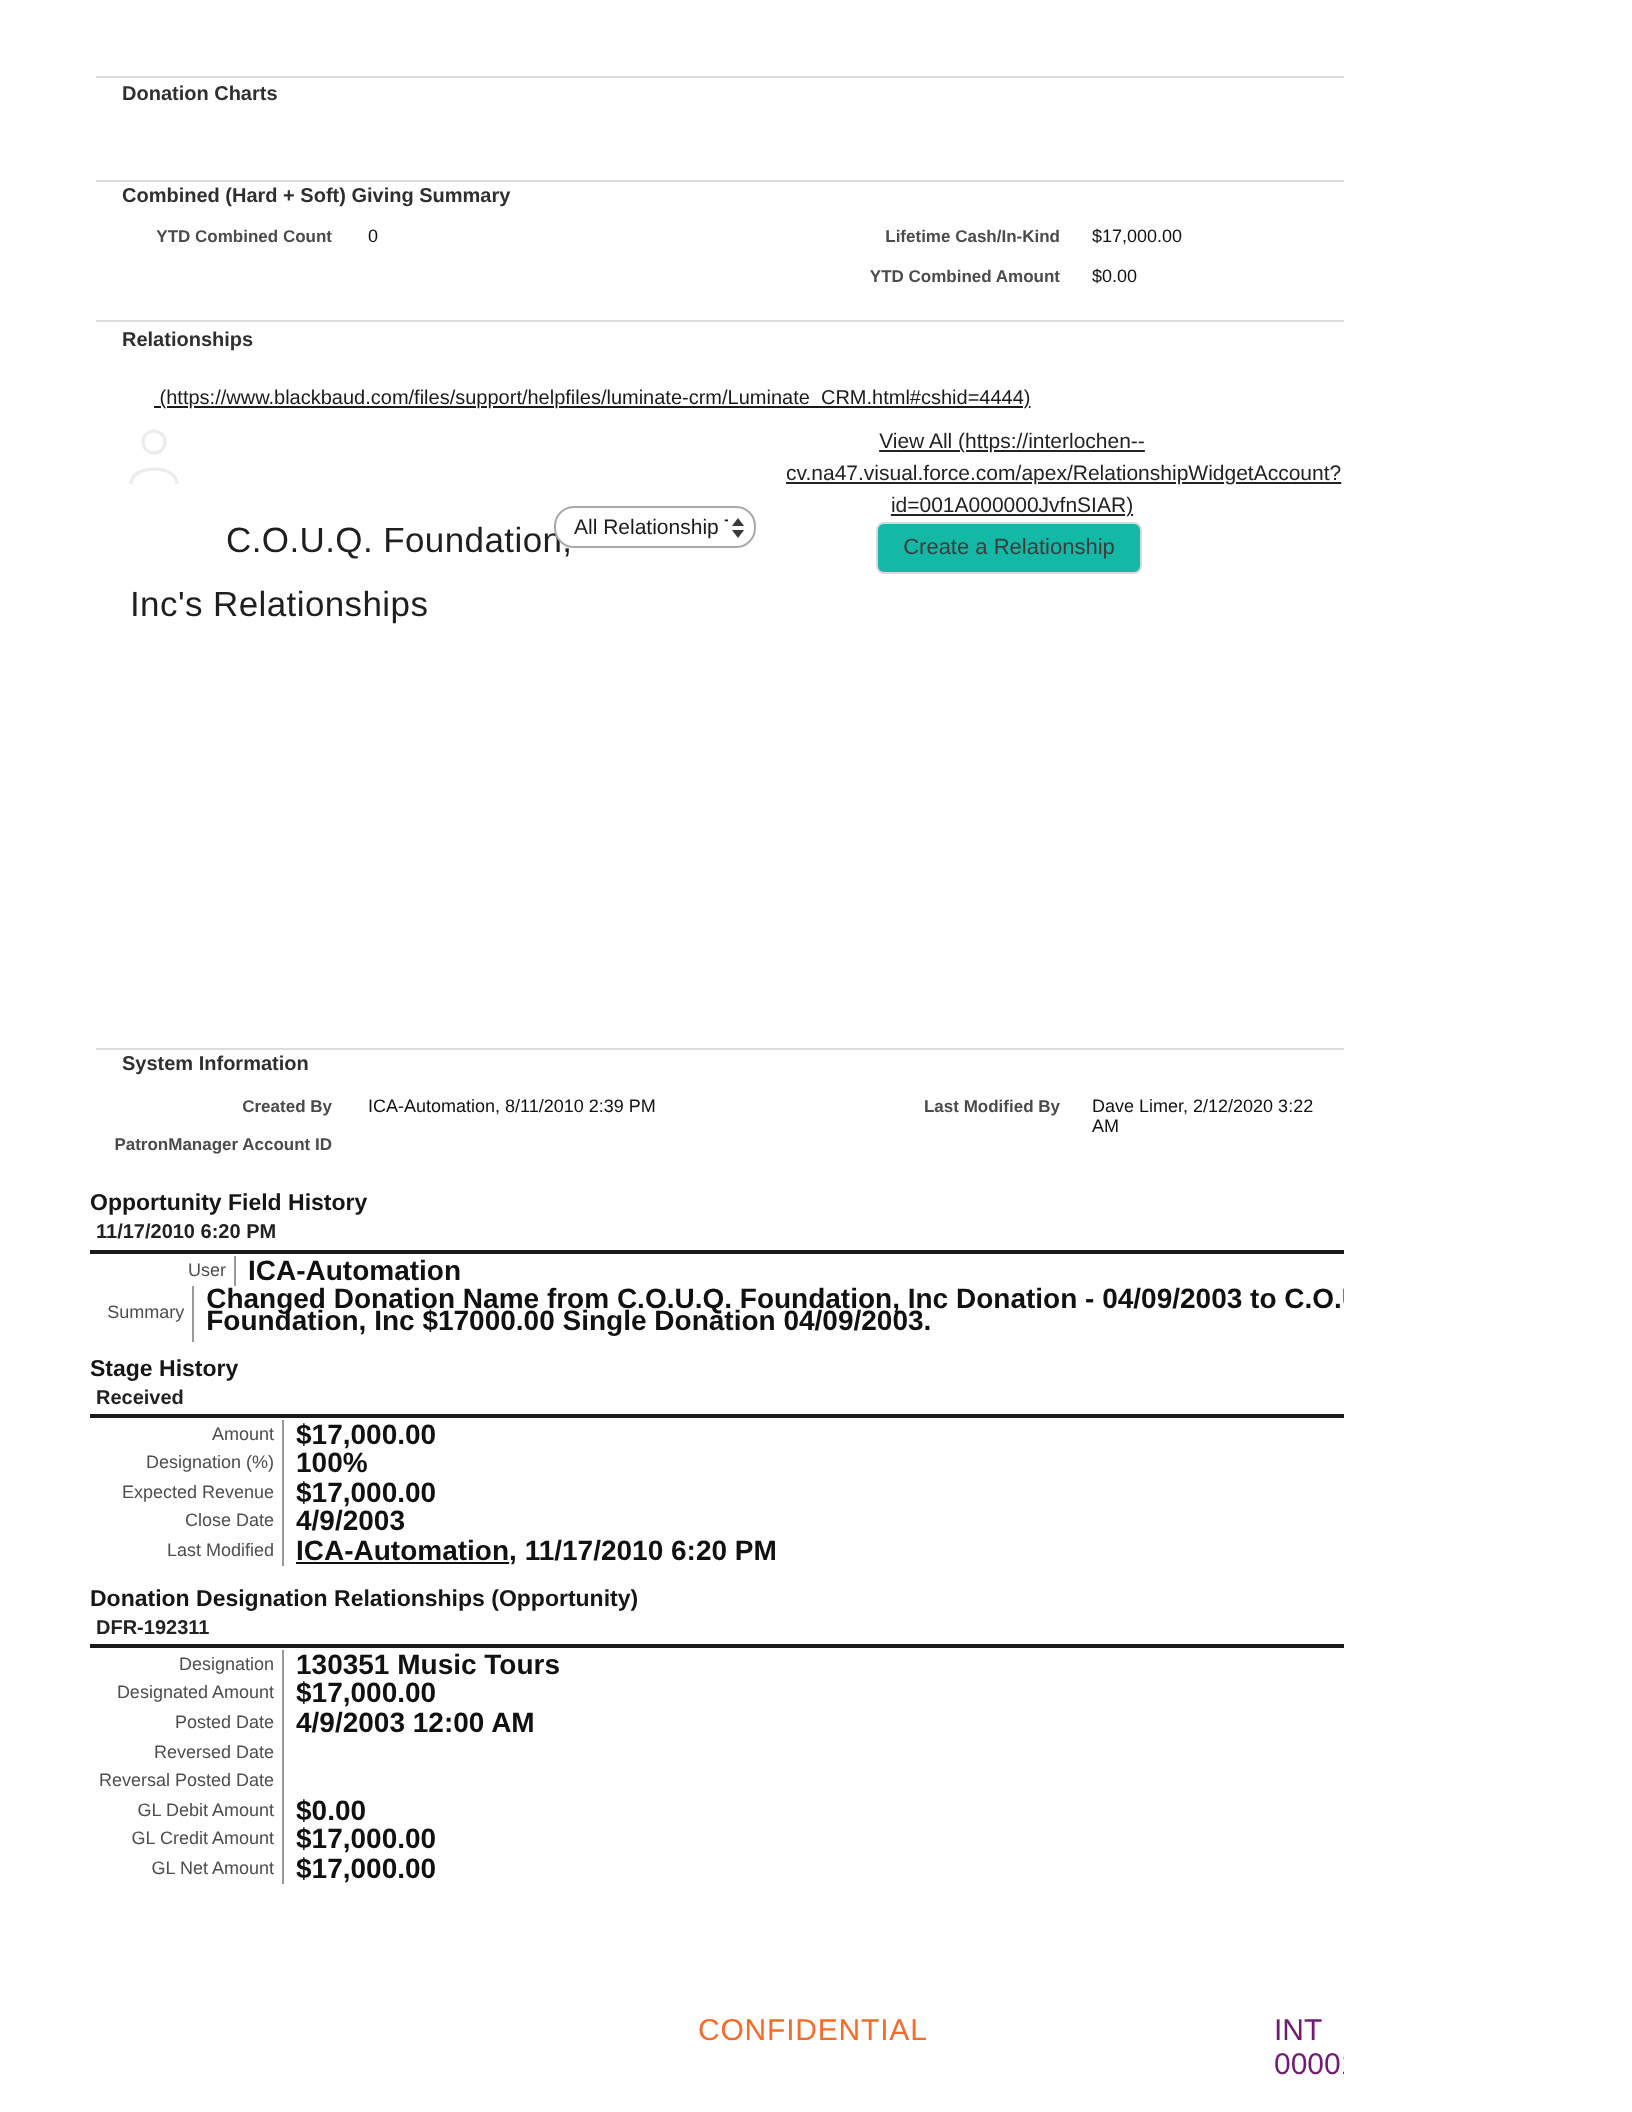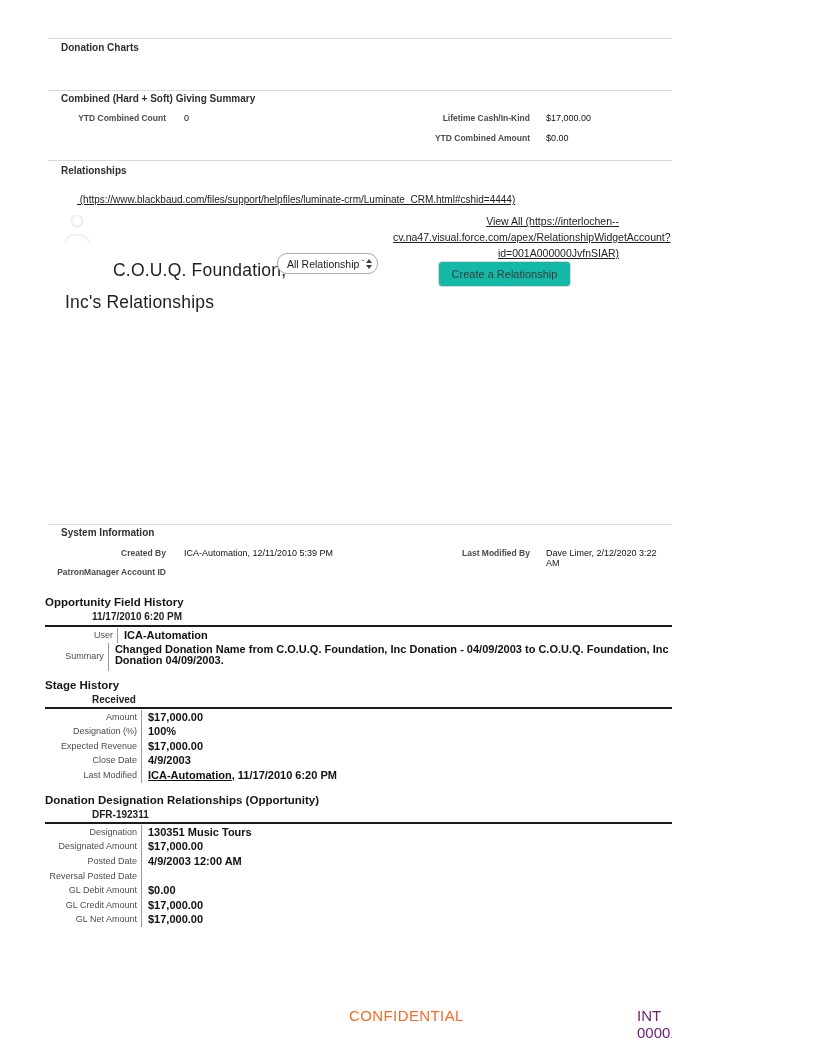--- a/index.html
+++ b/index.html
@@ -7,46 +7,46 @@
     position:relative;width:672px;height:1056px;background:#ffffff;overflow:hidden;
     font-family:"Liberation Sans","DejaVu Sans",sans-serif;color:#111;
   }
   .abs{position:absolute;}
   .hr{position:absolute;left:48px;width:720px;height:0;border-top:1px solid #dcdcdc;}
   .sec-h{font-size:10px;font-weight:bold;color:#2f2f2f;}
   .lbl{font-size:8.5px;font-weight:bold;color:#4b4b4b;text-align:right;line-height:10px;}
   .val{font-size:9px;color:#111;line-height:10px;}
   .doc-link{font-size:10px;color:#1a1a1a;text-decoration:underline;cursor:pointer;}
   .widget-title{font-size:17.5px;color:#1f1f1f;letter-spacing:0.2px;margin-top:40px;}
-  .viewall{width:226px;text-align:right;font-size:10.5px;line-height:16px;color:#222;}
+  .viewall{width:226px;text-align:center;font-size:10.5px;line-height:16px;color:#222;}
   .viewall span{text-decoration:underline;cursor:pointer;}
   .btn{
     box-sizing:border-box;width:133px;height:26px;border:1px solid #d9d9d9;border-radius:4px;
     background:#14b8a6;font-size:11px;color:#3c3c3c;display:flex;align-items:center;justify-content:center;cursor:pointer;
   }
   .select{
     box-sizing:border-box;width:101px;height:21px;border:1px solid #a9a9a9;border-radius:10px;
     background:#fff;display:flex;align-items:center;padding:0 5px 0 9px;cursor:pointer;
   }
   .select .sel-txt{font-size:10.5px;color:#1a1a1a;white-space:nowrap;overflow:hidden;flex:1;}
   .spinner{display:flex;flex-direction:column;align-items:center;margin-left:2px;}
   .spin-up{width:0;height:0;border-left:3px solid transparent;border-right:3px solid transparent;border-bottom:4px solid #3a3a3a;margin-bottom:2px;}
   .spin-down{width:0;height:0;border-left:3px solid transparent;border-right:3px solid transparent;border-top:4px solid #3a3a3a;}
   .hist-title{font-size:11.5px;font-weight:bold;color:#161616;}
-  .rec-h{font-size:10px;font-weight:bold;color:#222;margin-left:44px;}
+  .rec-h{font-size:10px;font-weight:bold;color:#222;}
   .thick{position:absolute;left:45px;width:725px;height:2px;background:#1a1a1a;}
   .tbl{position:absolute;left:45px;width:725px;}
   .trow{display:flex;align-items:stretch;}
   .tlabel{
     box-sizing:border-box;font-size:9px;color:#4d4d4d;text-align:right;
     padding-right:4px;border-right:1px solid #999;display:flex;align-items:center;justify-content:flex-end;
     line-height:11px;
   }
   .w73{width:73px;} .w97{width:97px;}
-  .tval{font-size:11px;font-weight:bold;color:#111;padding-left:6px;display:flex;align-items:center;line-height:11px;}
+  .tval{font-size:14px;font-weight:bold;color:#111;padding-left:6px;display:flex;align-items:center;line-height:11px;}
   .tval .lnk{text-decoration:underline;cursor:pointer;}
   .h14{height:14.5px;}
   .checkbox{width:10px;height:10px;border:1px dashed #cbcbcb;background:#fefefe;border-radius:1px;}
   .footer-conf{font-size:15px;letter-spacing:0.4px;color:#F76B28;}
   .footer-bates{font-size:15px;color:#701a75;}
 </style>
 </head>
 <body>
 
 <div class="page">
@@ -92,21 +92,21 @@
     <span>cv.na47.visual.force.com/apex/RelationshipWidgetAccount?</span><br>
     <span>id=001A000000JvfnSIAR)</span>
   </div>
 
   <div class="abs btn" style="left:438px;top:261px">Create a Relationship</div>
 
   <div class="hr" style="top:524px"></div>
   <div class="abs sec-h" style="left:61px;top:527px">System Information</div>
 
   <div class="abs lbl" style="left:45px;top:548px;width:121px">Created By</div>
-  <div class="abs val" style="left:184px;top:548px">ICA-Automation, 12/11/2010 5:39 PM</div>
+  <div class="abs val" style="left:184px;top:548px">ICA-Automation, 8/11/2010 2:39 PM</div>
   <div class="abs lbl" style="left:330px;top:548px;width:200px">Last Modified By</div>
   <div class="abs val" style="left:546px;top:548px">Dave Limer, 2/12/2020 3:22 AM</div>
   <div class="abs lbl" style="left:45px;top:567px;width:121px">PatronManager Account ID</div>
 
   <div class="abs hist-title" style="left:45px;top:596px">Opportunity Field History</div>
   <div class="abs rec-h" style="left:48px;top:611px">11/17/2010 6:20 PM</div>
   <div class="thick" style="top:625px"></div>
   <div class="tbl" style="top:628px">
     <div class="trow h14">
       <div class="tlabel w73">User</div>
@@ -159,20 +159,24 @@
     </div>
     <div class="trow" style="height:14.6px">
       <div class="tlabel w97">Designated Amount</div>
       <div class="tval">$17,000.00</div>
     </div>
     <div class="trow" style="height:14.6px">
       <div class="tlabel w97">Posted Date</div>
       <div class="tval">4/9/2003 12:00 AM</div>
     </div>
     <div class="trow" style="height:14.6px">
+      <div class="tlabel w97">Reversed Date</div>
+      <div class="tval"></div>
+    </div>
+    <div class="trow" style="height:14.6px">
       <div class="tlabel w97">Reversal Posted Date</div>
       <div class="tval"></div>
     </div>
     <div class="trow" style="height:14.6px">
       <div class="tlabel w97">GL Debit Amount</div>
       <div class="tval">$0.00</div>
     </div>
     <div class="trow" style="height:14.6px">
       <div class="tlabel w97">GL Credit Amount</div>
       <div class="tval">$17,000.00</div>

